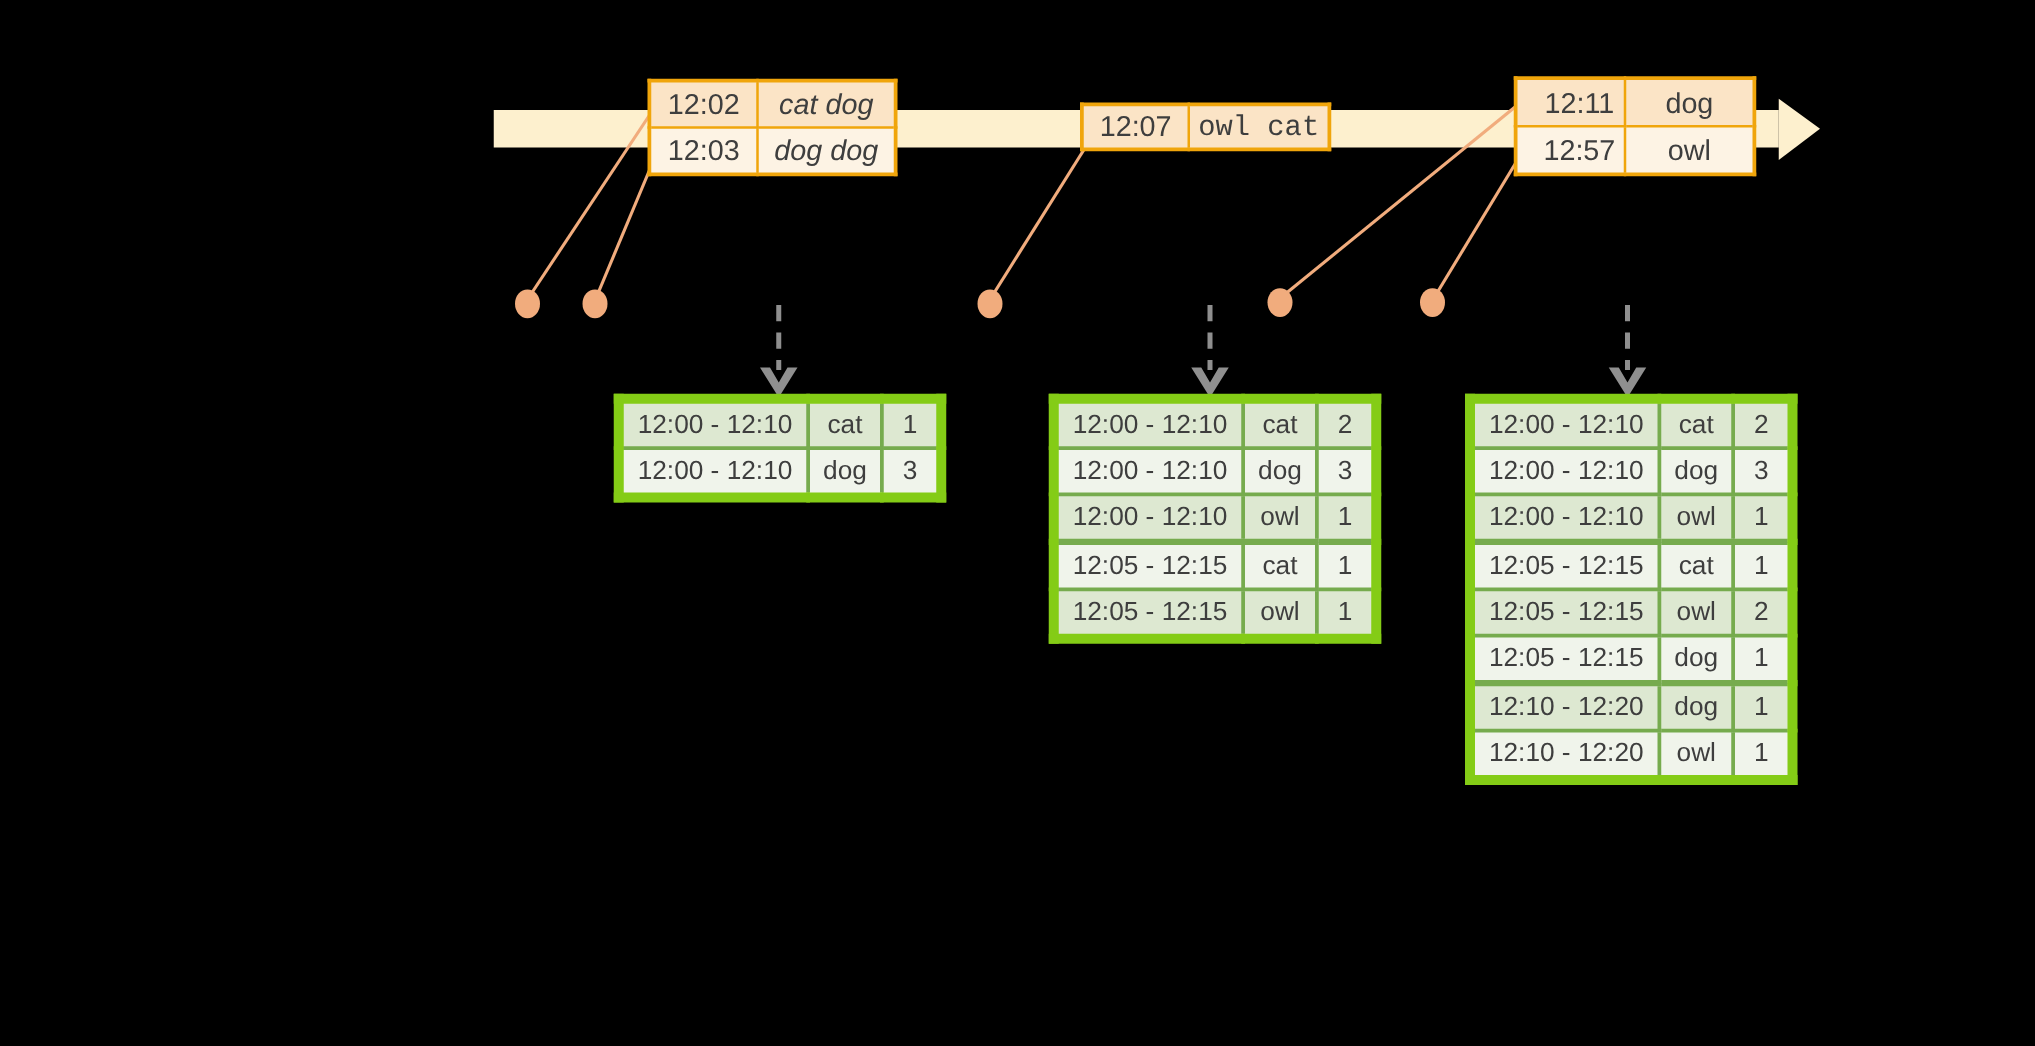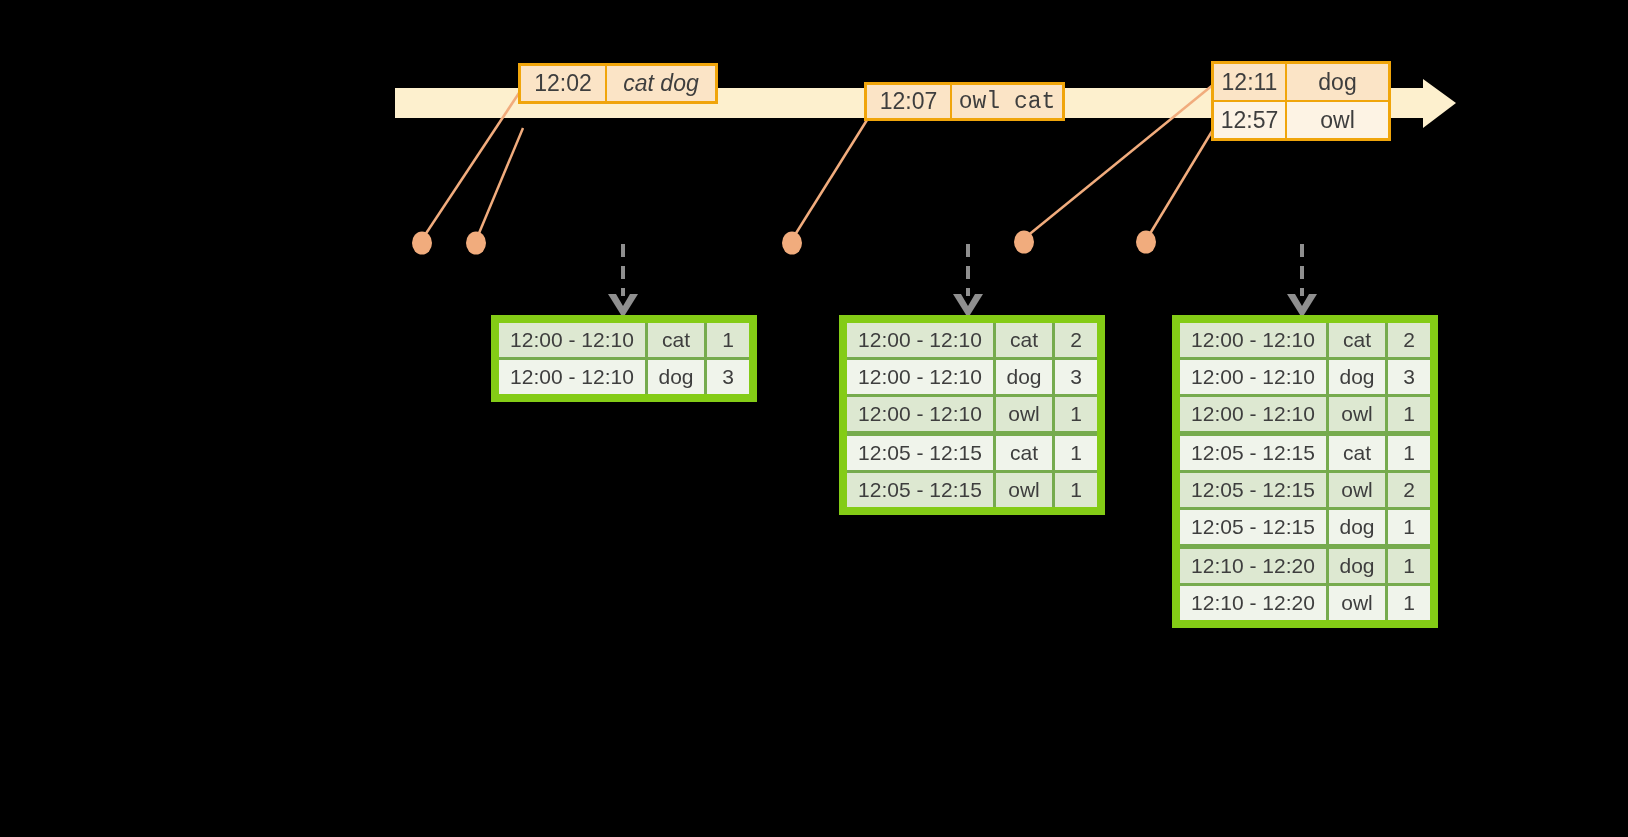--- a/index.html
+++ b/index.html
@@ -42,21 +42,21 @@
   #event-table-1 { left: 518px; top: 63px; }
   #event-table-1 td { height: 35px; }
   #event-table-1 .c-time  { width: 84px; }
   #event-table-1 .c-words { width: 108px; font-style: italic; }
   #event-table-2 { left: 864px; top: 82px; }
   #event-table-2 td { height: 33px; }
   #event-table-2 .c-time  { width: 83px; }
   #event-table-2 .c-words { width: 110px; font-family: Liberation Mono, monospace; }
   #event-table-3 { left: 1211px; top: 61px; }
   #event-table-3 td { height: 36px; }
-  #event-table-3 .c-time  { width: 71px; }
+  #event-table-3 .c-time  { width: 71px; padding-left: 14px; }
   #event-table-3 .c-words { width: 101px; }
   
   table.result {
     position: absolute;
     border-collapse: collapse;
     table-layout: fixed;
   }
   table.result td {
     border: 3px solid #76AB4E;
     text-align: center;
@@ -114,20 +114,24 @@
       <polygon points="1287,294 1302,318 1317,294 1309,294 1302,306 1295,294"></polygon>
     </g>
   </svg>
 
   <table class="event" id="event-table-1">
     <tbody>
         <tr class="odd">
       <td class="c-time">12:02</td>
       <td class="c-words">cat dog</td>
     </tr>
+    <tr class="even">
+      <td class="c-time">12:03</td>
+      <td class="c-words">dog dog</td>
+    </tr>
   </tbody>
     </table>
 
   <table class="event" id="event-table-2">
     <tbody>
         <tr class="odd">
       <td class="c-time">12:07</td>
       <td class="c-words">owl cat</td>
     </tr>
   </tbody>

